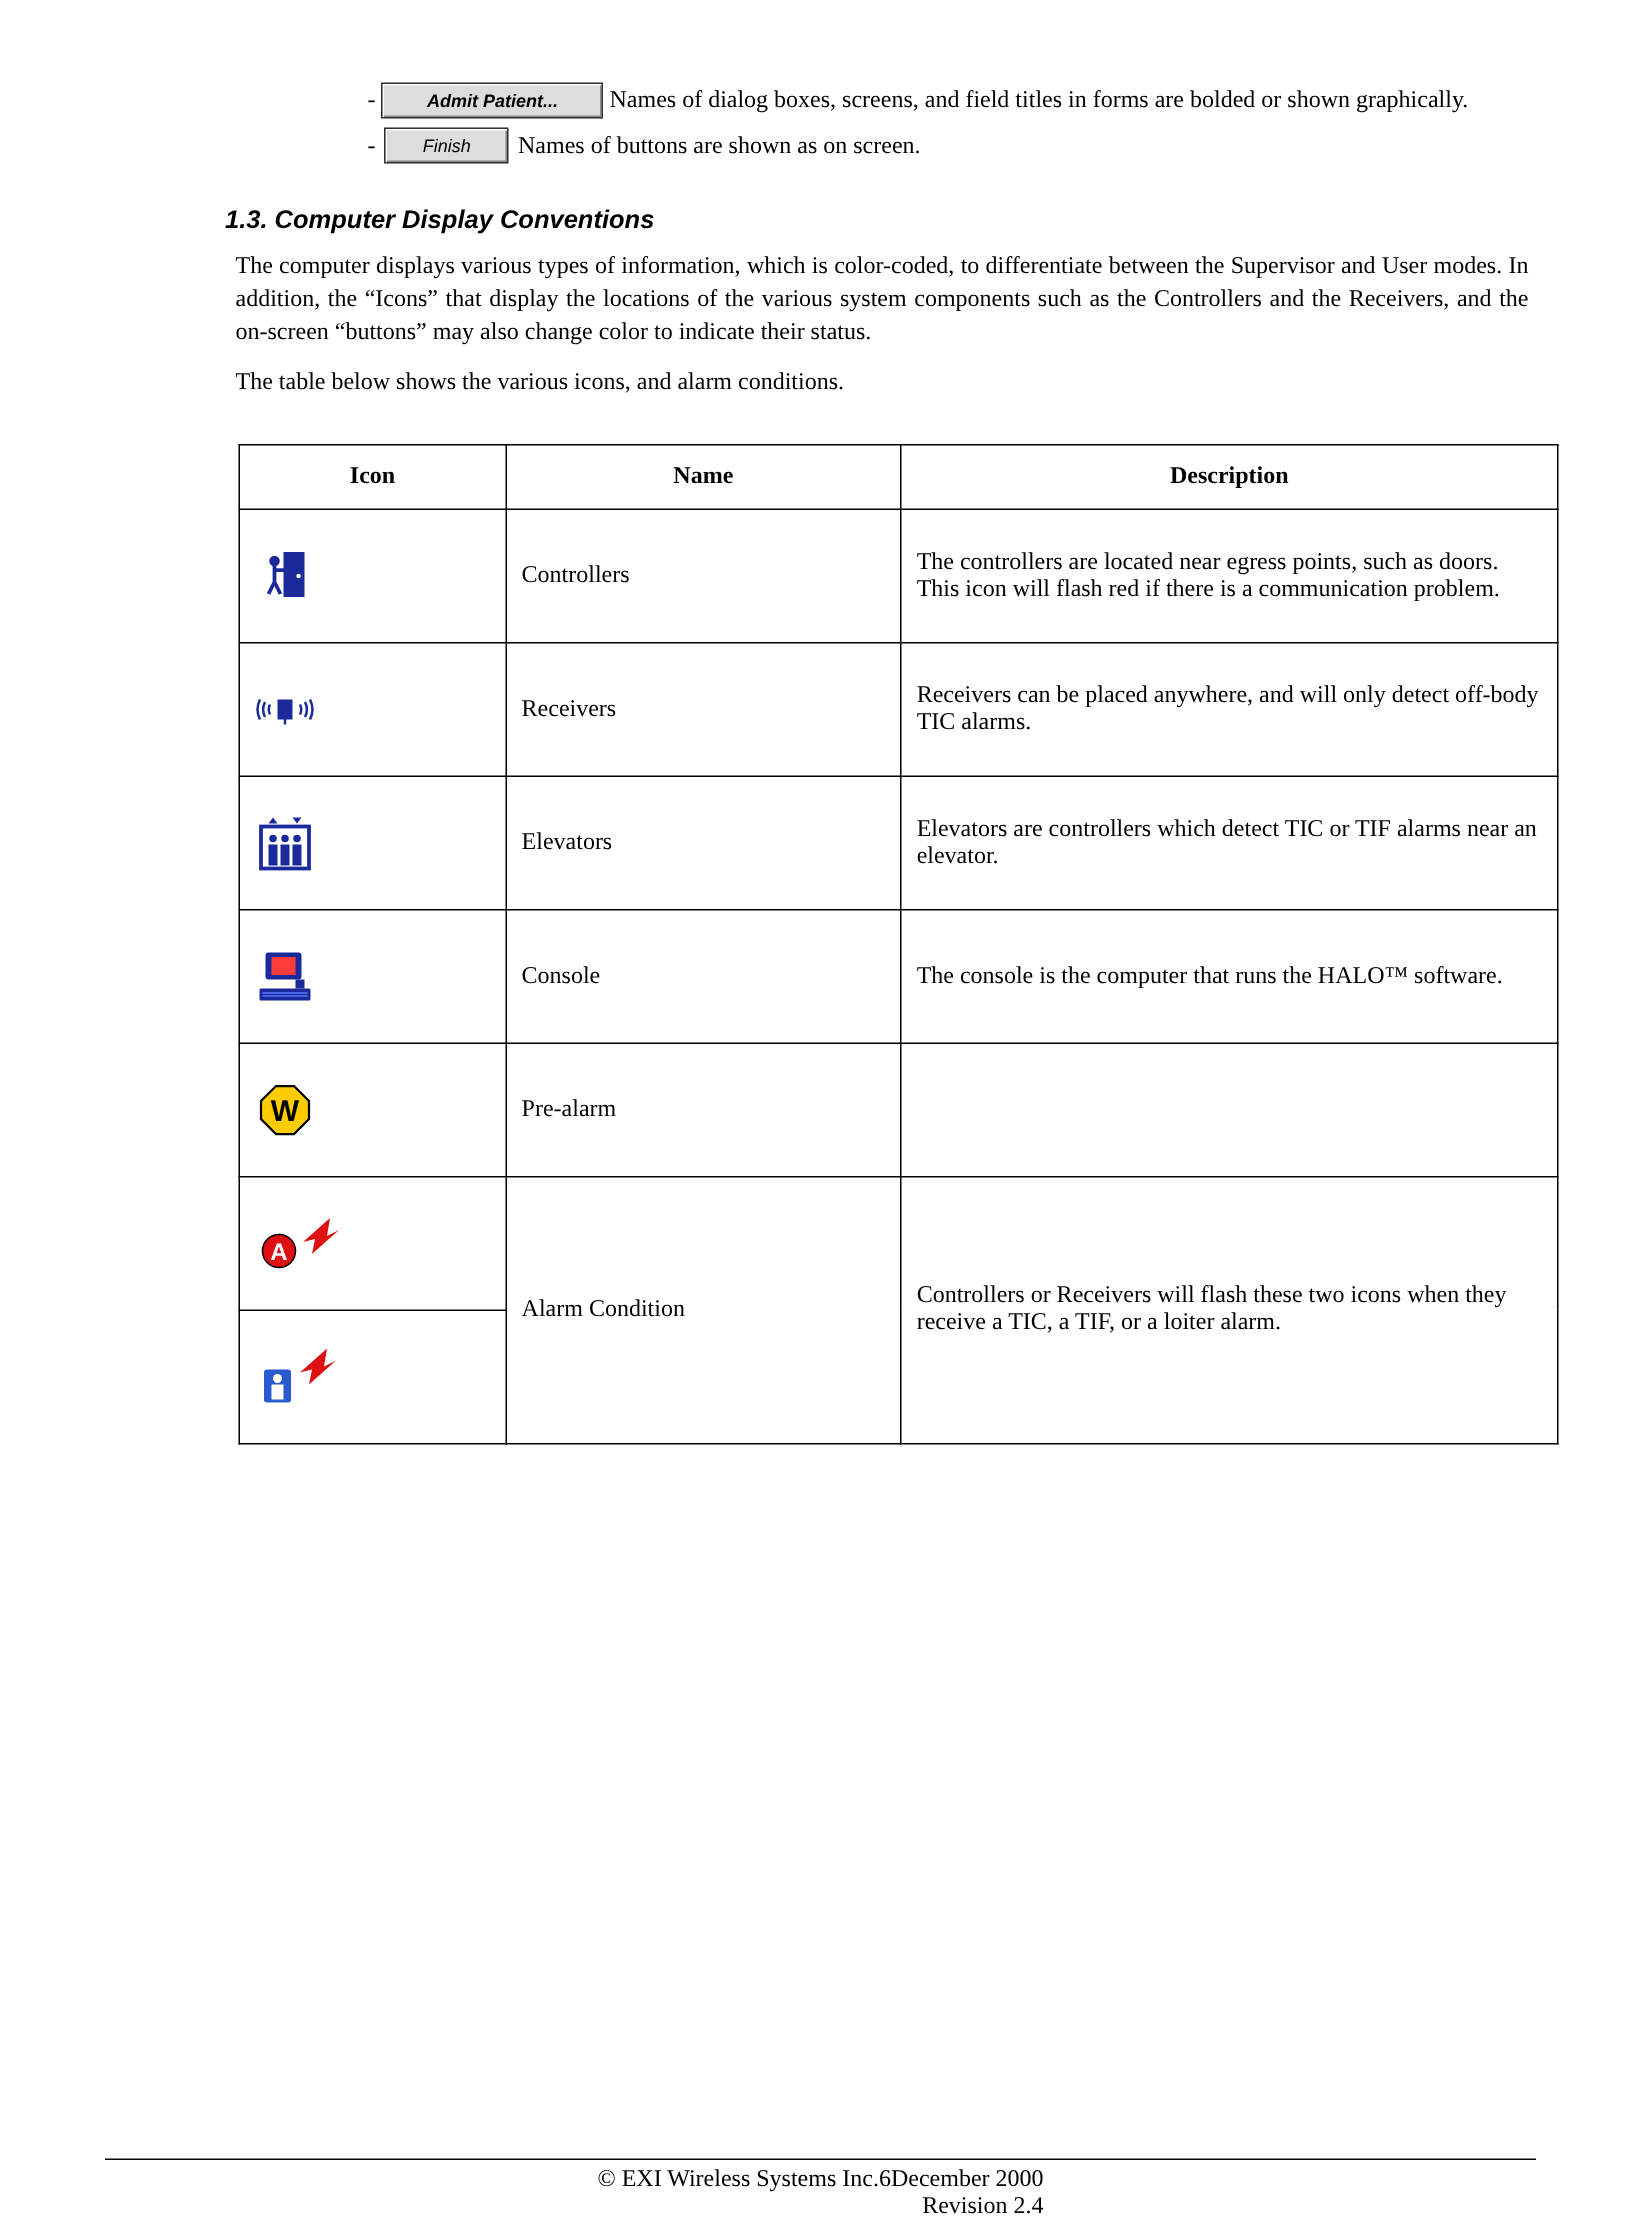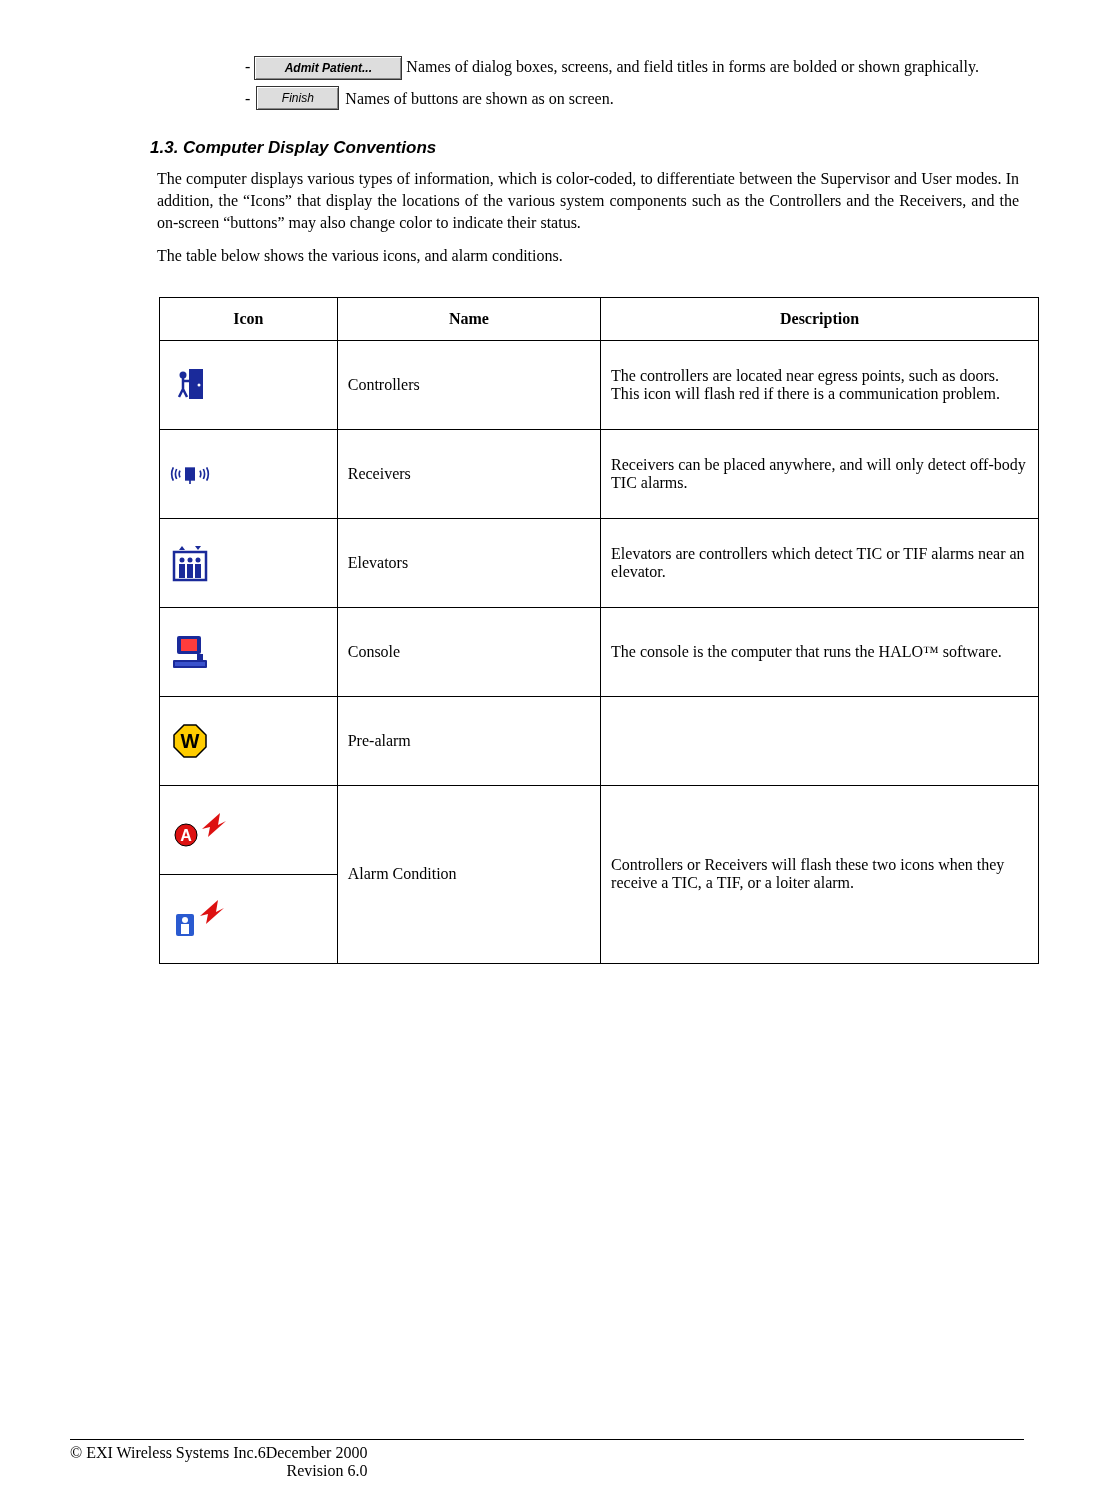--- a/index.html
+++ b/index.html
@@ -108,21 +108,21 @@
     justify-content: center;
   }
   .footer {
     position: absolute;
     bottom: 10px;
     left: 70px;
     right: 70px;
     border-top: 1px solid #000;
     padding-top: 4px;
     display: flex;
-    justify-content: flex-start;
+    justify-content: center;
     font-size: 16px;
   }
   .footer-right { text-align: right; }
   
   svg { display:block; }
 </style>
 </head>
 <body>
 
 <div class="page">
@@ -252,16 +252,16 @@
       </tr>
     </tbody>
       </table>
   </div>
 
   <div class="footer">
     <span>© EXI Wireless Systems Inc.</span>
     <span>6</span>
     <span class="footer-right">
       <span>December 2000</span><br>
-      <span>Revision 6.0</span>
+      <span>Revision 2.4</span>
     </span>
   </div>
 </div>
 
 </body></html>

